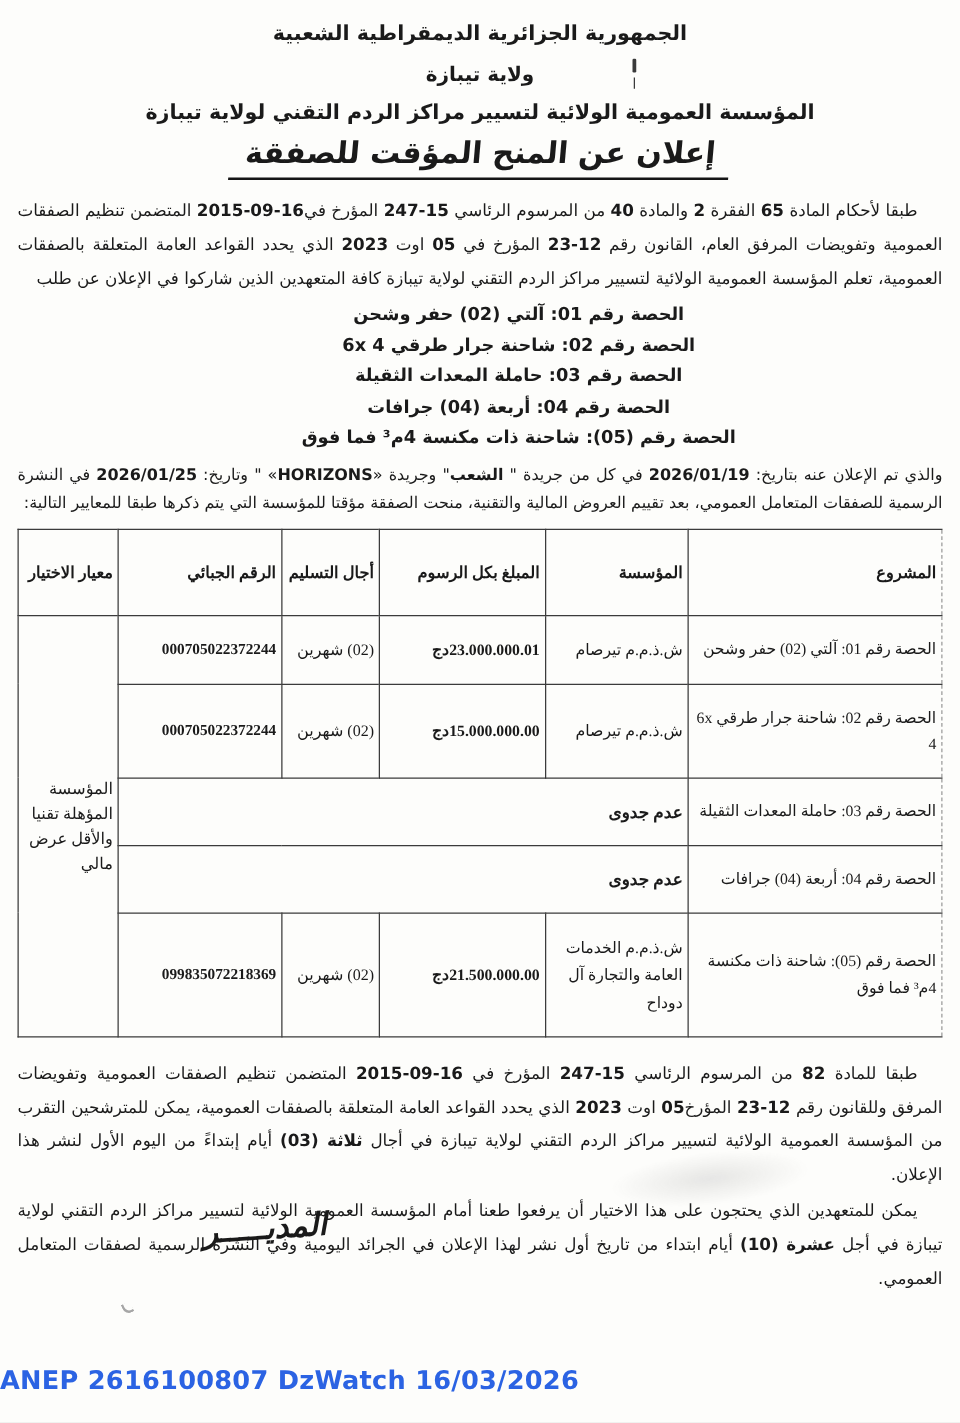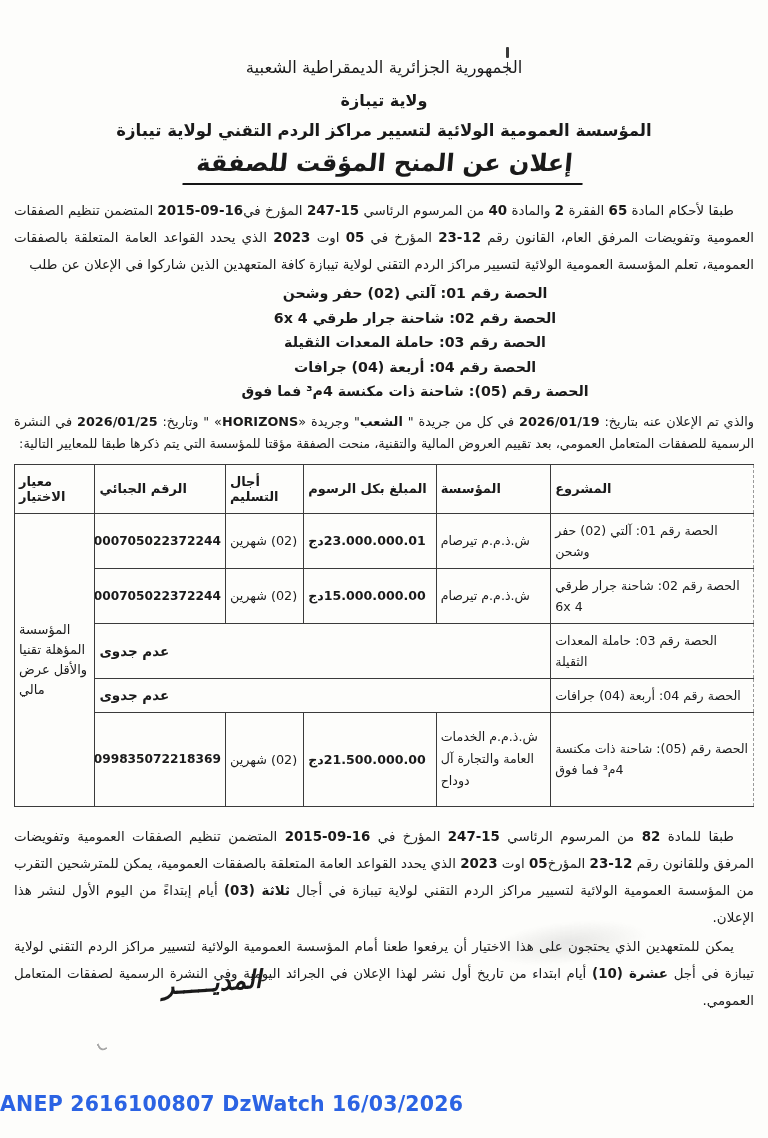--- a/index.html
+++ b/index.html
@@ -2,21 +2,21 @@
 <html dir="rtl" lang="ar"><head>
 <meta charset="utf-8">
 <style>
   html,body { margin:0; padding:0; background:#e8e8e6; }
   .page {
     position:relative; width:768px; height:1138px; margin:0 auto;
     background:#fdfdfb; direction:rtl; overflow:hidden;
     font-family:"DejaVu Sans", sans-serif; color:#1a1a1a;
   }
   .center { text-align:center; }
-  .h-rep { padding-top:58px; font-size:16.5px; font-weight:normal; letter-spacing:.4px; }
+  .h-rep { padding-top:17px; font-size:16.5px; font-weight:bold; letter-spacing:.4px; }
   .h-wil { margin-top:14px; font-size:16px; font-weight:bold; }
   .h-est { margin-top:11px; font-size:16.5px; font-weight:bold; }
   .h-title { margin-top:9px; }
   .h-title span {
     display:inline-block; font-size:24px; font-weight:bold;
     border-bottom:2.5px solid #151515; padding:0 12px 6px;
     transform:skewX(-5deg);
   }
   .h-tax { margin-top:8px; font-size:15.5px; font-weight:bold; }
   .h-tax .num { font-family:"DejaVu Serif", serif; font-style:italic; font-size:20px; letter-spacing:.5px; }
@@ -25,22 +25,23 @@
   .indent { text-indent:20px; }
   .bold-line { margin-top:2px; text-align:center; font-weight:bold; font-size:14px; line-height:26px; }
   .lots-intro { margin:5px 14px 0; font-weight:bold; font-size:13.4px; text-indent:16px; }
   .lots { margin-top:3px; padding-left:62px; }
   .lot-line { text-align:center; font-weight:bold; font-size:14.2px; line-height:24.5px; }
 
   .pub { margin:7px 14px 0; font-size:12.8px; line-height:22.5px; text-align:justify; }
 
   table.award { width:740px; margin:8px auto 0; border-collapse:collapse; table-layout:fixed; font-size:12.8px; }
   table.award th, table.award td {
-    border:1px solid #3b3b3b; padding:6px 4px; text-align:left; vertical-align:middle;
+    border:1px solid #3b3b3b; padding:16px 4px; text-align:right; vertical-align:middle;
     overflow:hidden;
+    font-family:Liberation Serif, serif;
   }
   table.award thead th { font-weight:bold; height:36px; font-size:13px; }
   td.c-proj { text-align:right; padding-right:9px; font-size:12.6px; line-height:21px; }
   .c-proj { border-right:1px dashed #9a9a9a !important; }
   thead .c-proj { border-top:1px dashed #9a9a9a; }
   tbody .c-proj { border-top:1px dashed #9a9a9a; border-bottom:1px dashed #9a9a9a; }
   .col-proj { width:202px; } .col-comp { width:114px; } .col-amt { width:132px; }
   .col-del { width:78px; } .col-tax { width:130px; } .col-crit { width:80px; }
   tr.row-std { height:42px; } tr.row-slim { height:34px; } tr.row-tall { height:94px; }
   td.amt { font-weight:bold; font-size:12.6px; }

